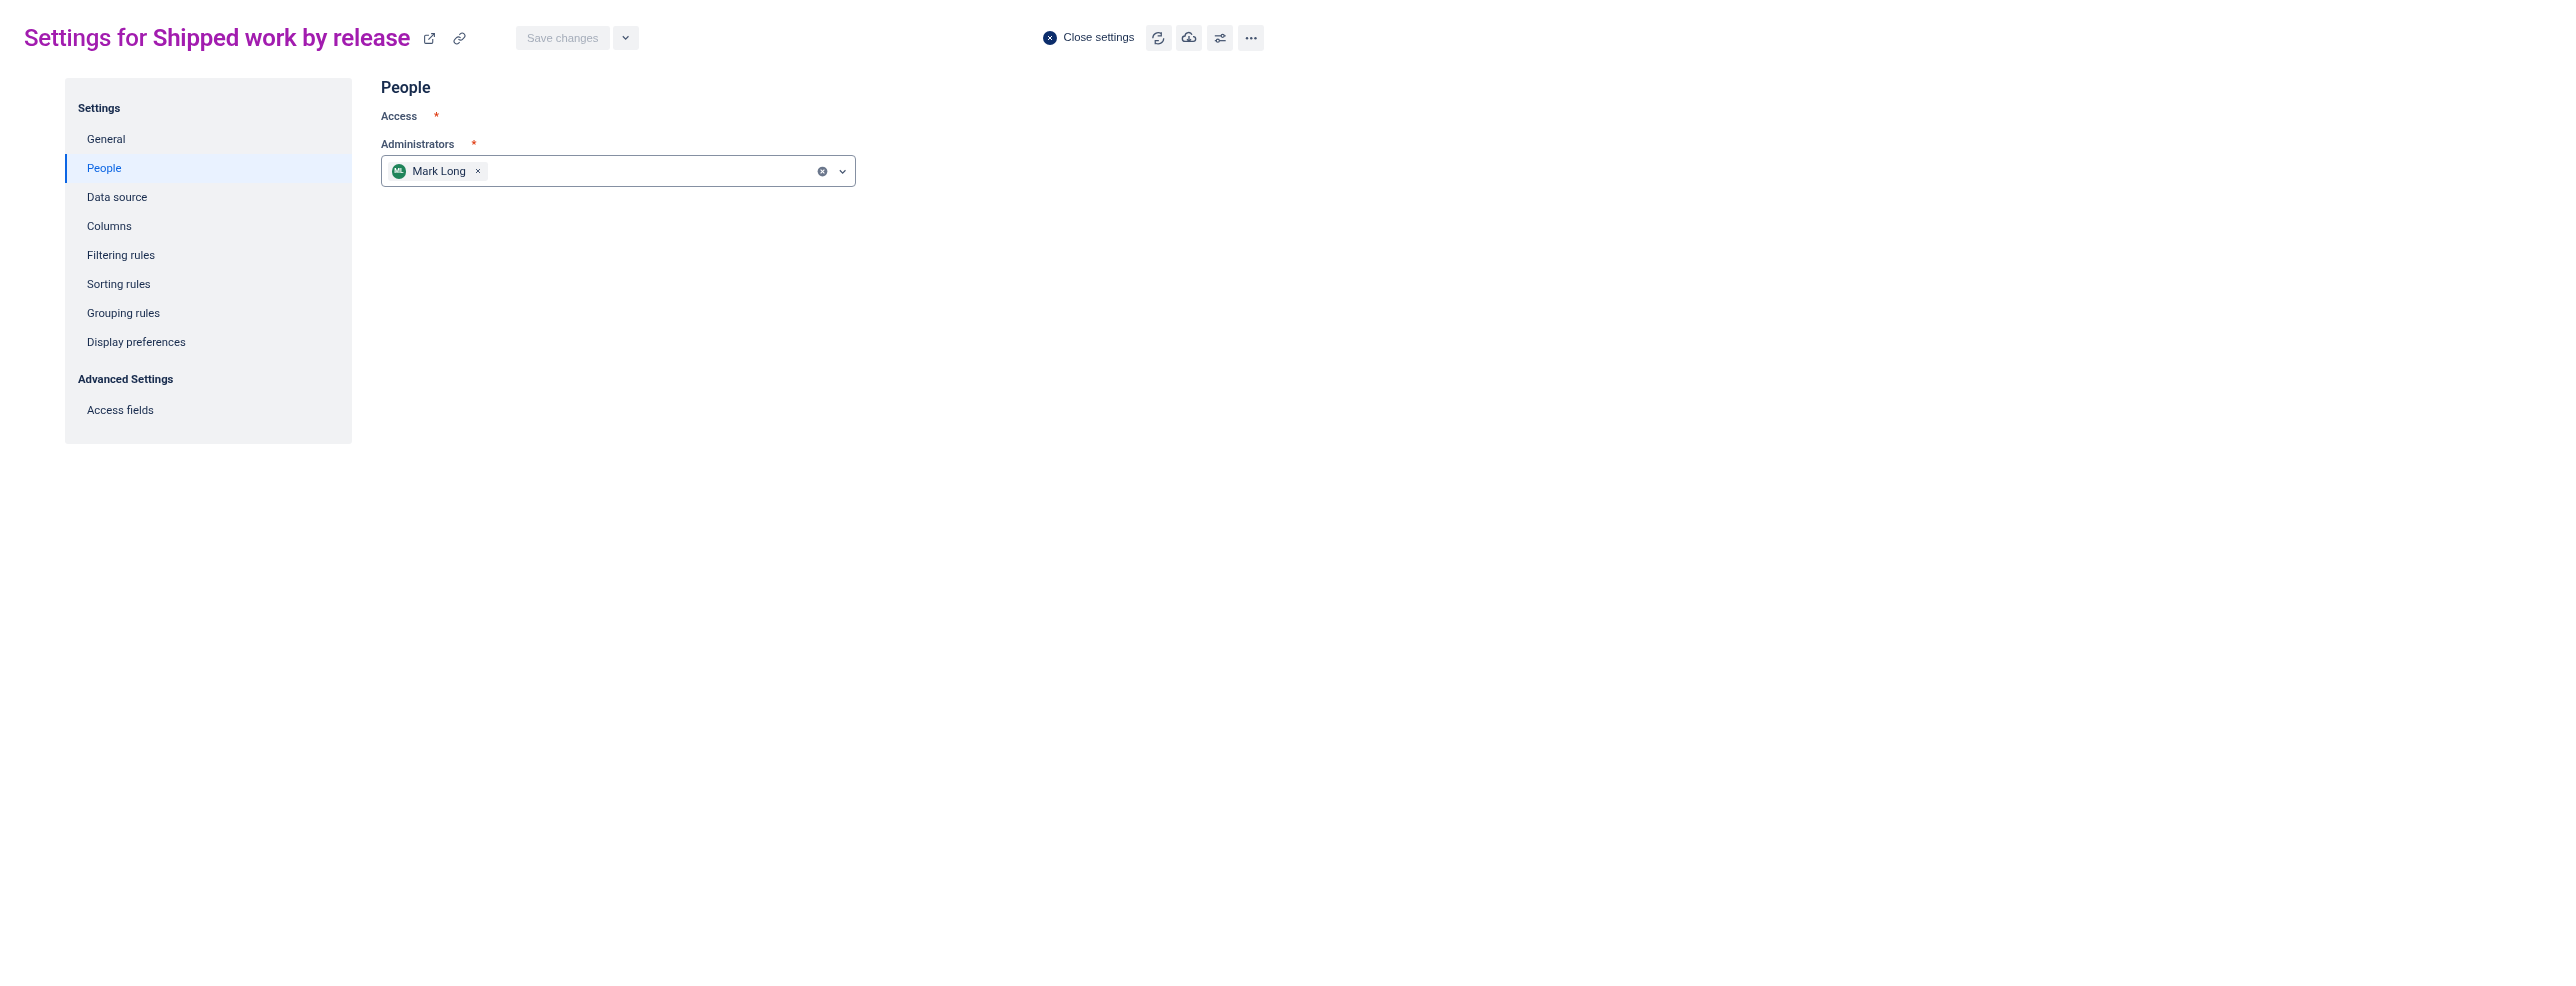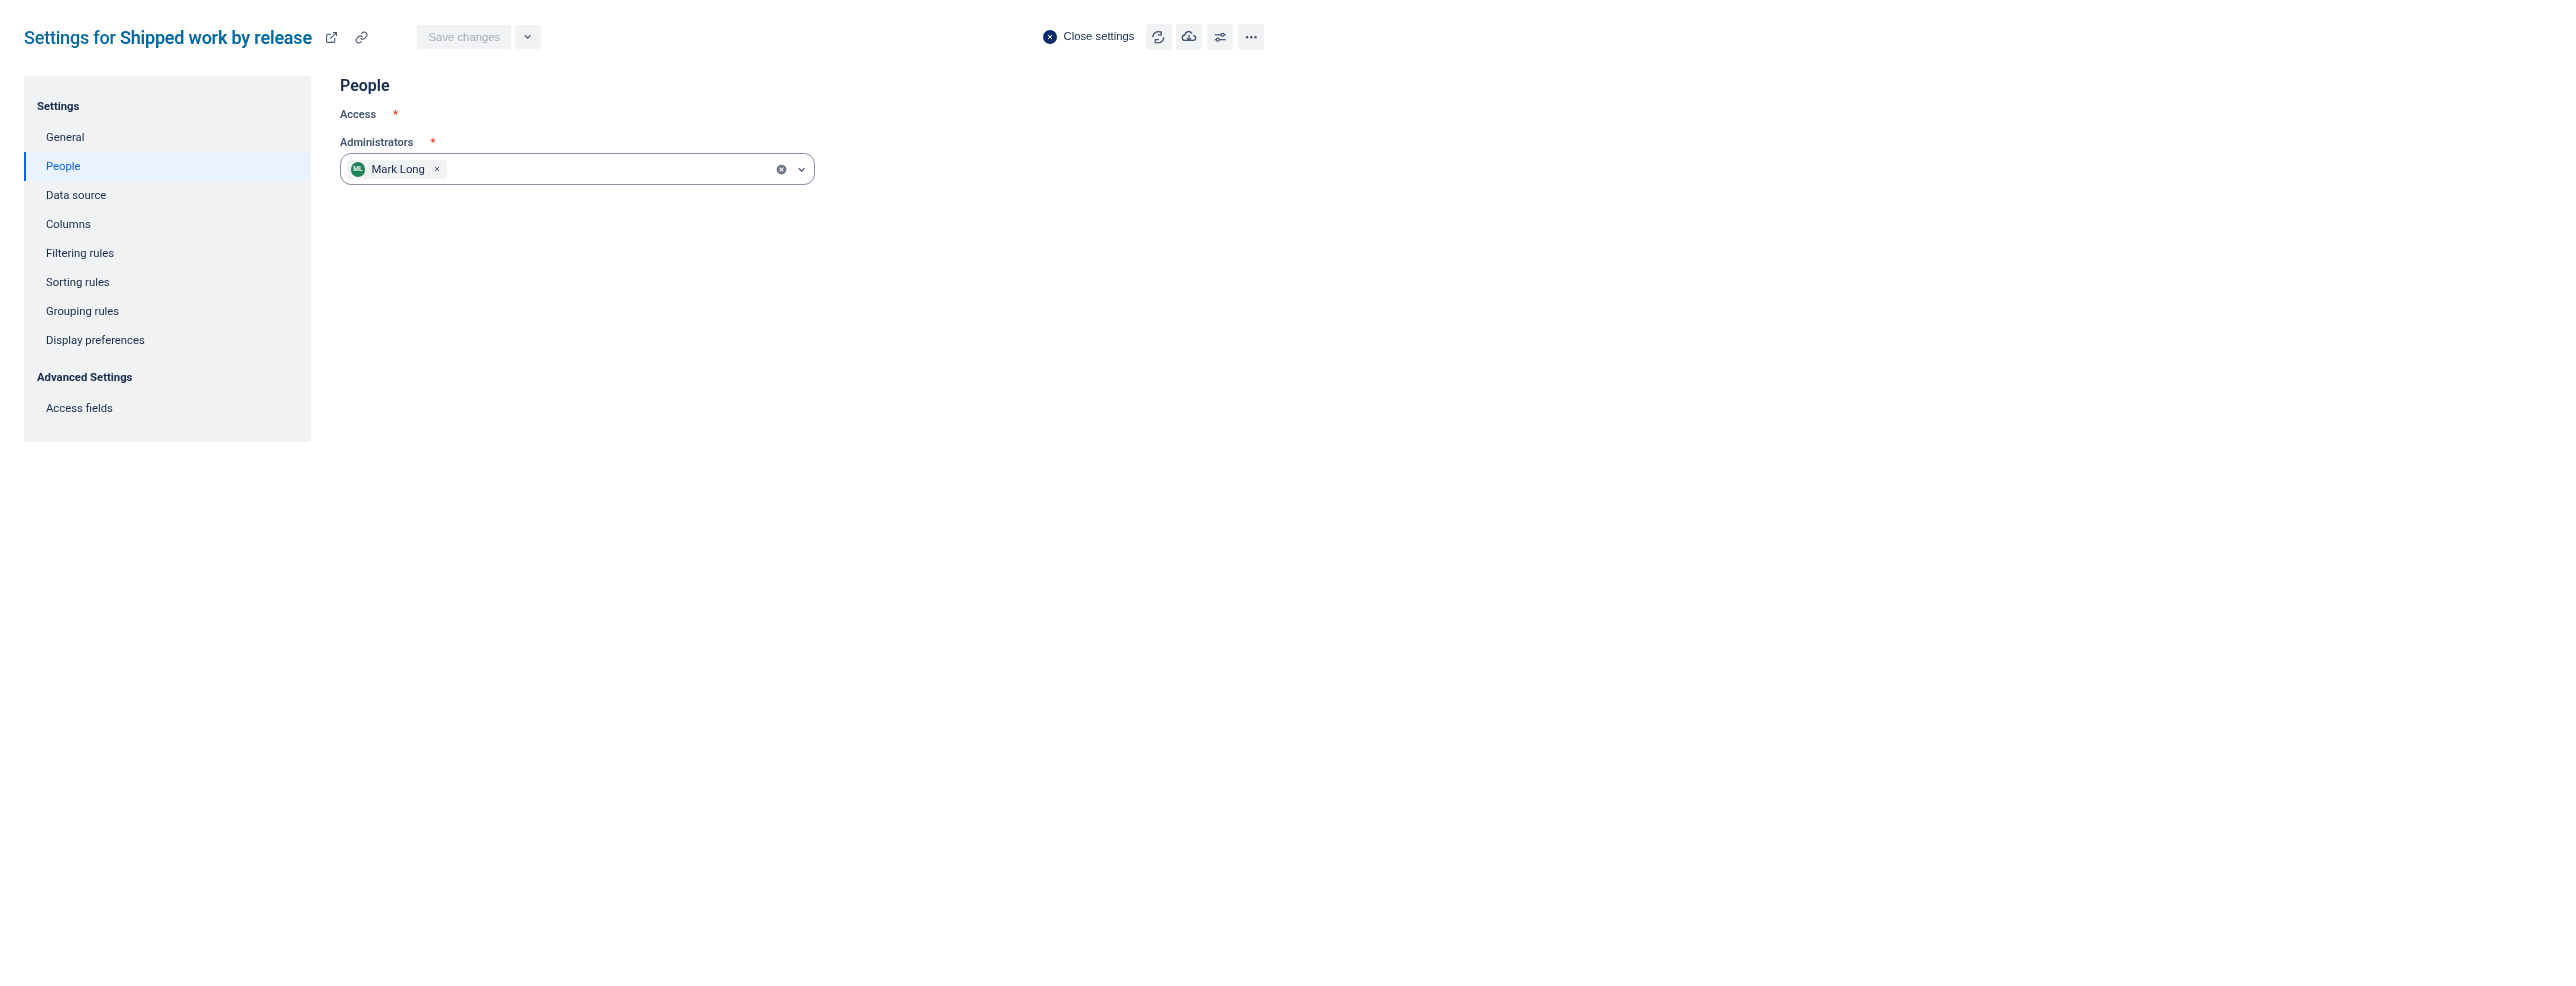--- a/index.html
+++ b/index.html
@@ -12,21 +12,21 @@
 }
 .container { padding: 22.5px 24px; }
 .breadcrumb {
   display: flex; align-items: center; gap: 4.8px;
   font-size: 11.3px; color: #44546F; margin-bottom: 3.2px;
 }
 .breadcrumb a { color: #44546F; text-decoration: none; }
 .breadcrumb .sep { color: #44546F; }
 .header-row { display: flex; align-items: center; justify-content: space-between; margin-top: 1.6px; }
 .title-group { display: flex; align-items: center; gap: 8px; }
-.page-title { font-size: 18px; font-weight: 500; color: #0369a1; letter-spacing: -0.2px; }
+.page-title { font-size: 24px; font-weight: 500; color: #a21caf; letter-spacing: -0.2px; }
 .page-title .bold { font-weight: 600; }
 .icon-btn {
   display: inline-flex; align-items: center; justify-content: center;
   width: 22.5px; height: 22.5px; border-radius: 2.4px; background: transparent;
   border: none; cursor: pointer; color: #44546F;
 }
 .icon-btn.square { background: #F1F2F4; width: 26px; height: 26px; }
 .save-group { display: inline-flex; margin-left: 6.4px; padding-left: 30px; }
 .save-btn {
   background: #F1F2F4; color: #A5ADBA; border: none;
@@ -43,20 +43,21 @@
   color: #172B4D; cursor: pointer; padding: 4.8px 6.4px;
 }
 .close-circle {
   width: 14.5px; height: 14.5px; border-radius: 50%; background: #0C2D6B;
   display: inline-flex; align-items: center; justify-content: center; color: #fff;
 }
 .body-row { display: flex; gap: 29px; margin-top: 26px; align-items: flex-start; }
 .sidebar {
   width: 287px; background: #F1F2F4; border-radius: 3.2px;
   padding: 19.3px 0 19.3px 0;
+  margin-left: 41px;
 }
 .sidebar-heading {
   font-size: 11.3px; font-weight: 700; color: #172B4D;
   padding: 4.8px 13px 9.7px 13px;
 }
 .sidebar-item {
   display: block; padding: 8px 13px 8px 20px;
   font-size: 11.3px; color: #172B4D; cursor: pointer;
   border-left: 2.4px solid transparent;
 }
@@ -68,21 +69,21 @@
 .field { margin-bottom: 14.5px; }
 .field-label { font-size: 11px; font-weight: 600; color: #44546F; margin-bottom: 4.8px; display:flex; gap:17px; }
 .req { color: #DE350B; }
 .select-box {
   border: 0.8px solid #8590A2; border-radius: 2.4px; height: 32px;
   display: flex; align-items: center; padding: 0 8px 0 11.3px;
   justify-content: space-between; cursor: pointer; background:#fff;
 }
 .select-left { display: flex; align-items: center; gap: 9.7px; color:#172B4D; }
 .admins-box {
-  border: 0.8px solid #8590A2; border-radius: 11px; min-height: 32px;
+  border: 0.8px solid #8590A2; border-radius: 4px; min-height: 32px;
   display: flex; align-items: center; padding: 3.2px 6.4px;
   justify-content: space-between; background:#fff;
 }
 .chip-row { display: flex; align-items: center; gap: 4.8px; }
 .chip {
   display: inline-flex; align-items: center; gap: 6.4px;
   background: #F1F2F4; border-radius: 2.4px; padding: 2.4px 4.8px 2.4px 3.2px;
   font-size: 11.3px; color: #172B4D;
 }
 .avatar {

